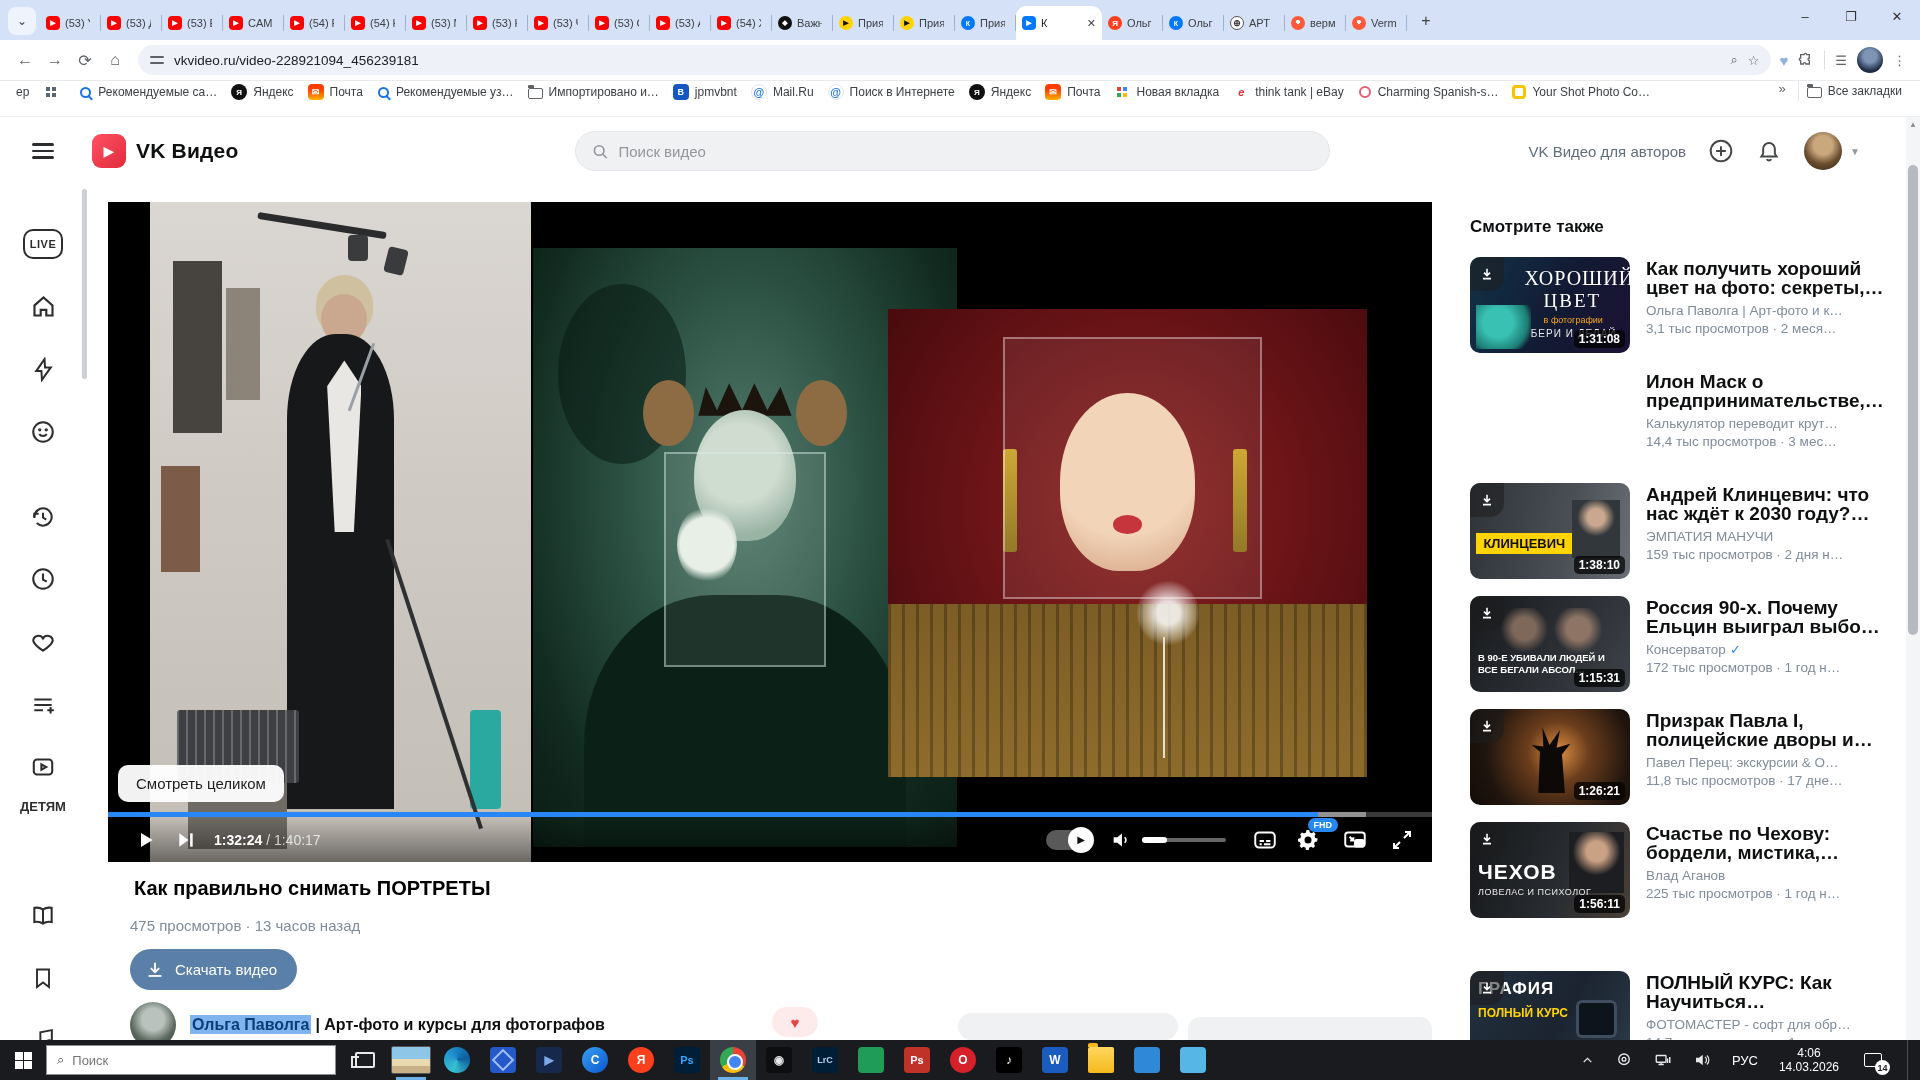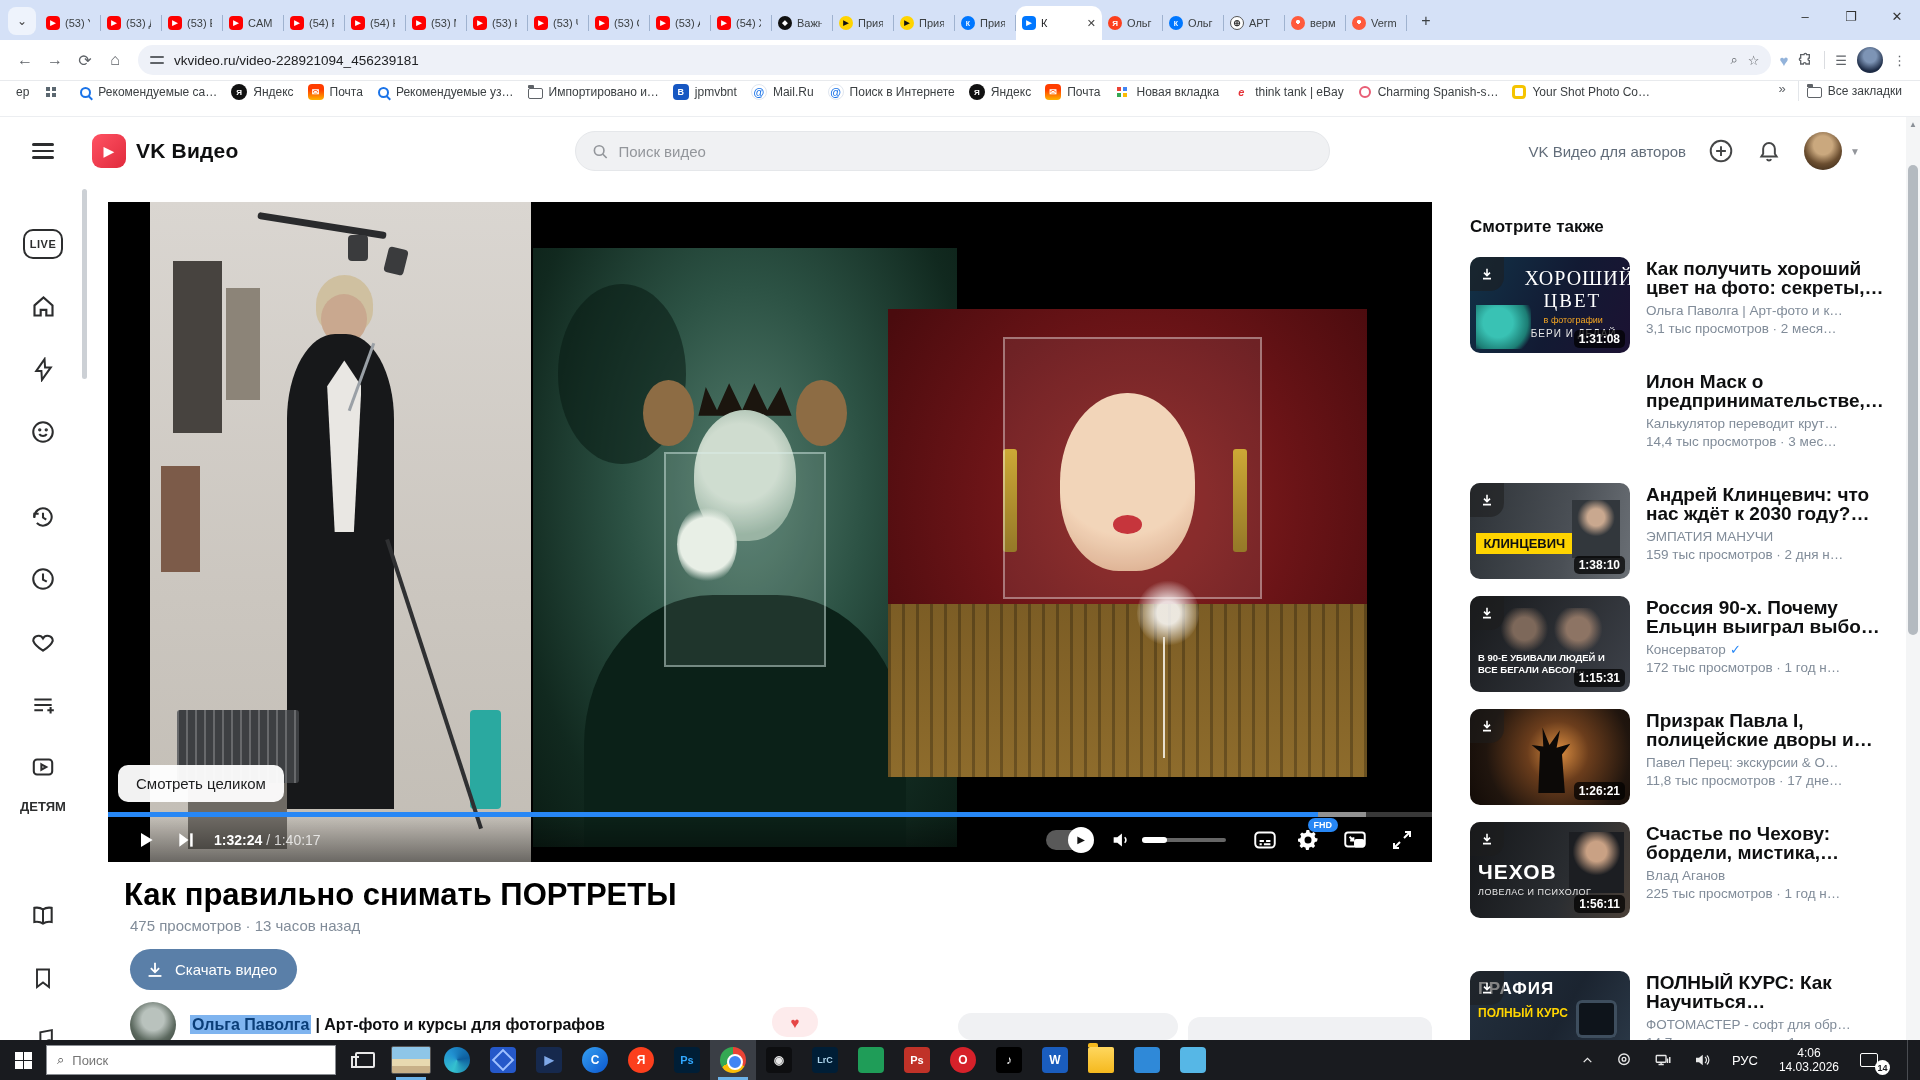--- a/index.html
+++ b/index.html
@@ -140,21 +140,21 @@
   .cspacer{flex:1}
   .autoplay{width:46px;height:20px;border-radius:10px;background:rgba(255,255,255,.35);position:relative;flex:none;margin-right:18px}
   .autoplay .knob{position:absolute;right:-2px;top:-3px;width:26px;height:26px;border-radius:50%;background:#fff;display:flex;align-items:center;justify-content:center;color:#111;font-size:10px}
   .volwrap{display:flex;align-items:center;gap:10px;margin-right:26px}
   .volslider{width:84px;height:4px;border-radius:2px;background:rgba(255,255,255,.4);position:relative}
   .volslider .vfill{position:absolute;left:0;top:-1px;height:6px;width:30%;background:#fff;border-radius:3px}
   .gearwrap{position:relative;margin:0 22px 0 18px}
   .fhd{position:absolute;right:-18px;top:-10px;background:#2787f5;color:#fff;font-size:9px;font-weight:bold;padding:2px 6px;border-radius:8px}
 
   
-  .vtitle{position:absolute;left:124px;top:760px;font-size:31px;font-weight:bold;color:#000}
+  .vtitle{position:absolute;left:134px;top:760px;font-size:20px;font-weight:bold;color:#000}
   .vmeta{position:absolute;left:130px;top:800px;font-size:15px;color:#818c99}
   .dlbtn{position:absolute;left:130px;top:832px;height:41px;padding:0 20px 0 14px;background:#5a7fa8;border-radius:21px;display:flex;align-items:center;gap:9px;color:#fff;font-size:15px;font-weight:500}
   .chrow{position:absolute;left:130px;top:885px;display:flex;align-items:center;gap:14px}
   .chavatar{width:46px;height:46px;border-radius:50%;background:radial-gradient(circle at 50% 38%,#b9c2bd 0 30%,#5d6a60 60%,#2b342c 100%)}
   .chname{font-size:16px;font-weight:bold}
   .chname .sel{background:#7fb4ef;color:#0a3e78;padding:1px 2px}
   .chname .rest{color:#0e0f10;margin-left:4px}
   .likechip{position:absolute;left:772px;top:890px;width:46px;height:30px;border-radius:15px;background:#fdebec;display:flex;align-items:center;justify-content:center;color:#e64646;font-size:15px}
   .graychip{position:absolute;left:958px;top:896px;width:220px;height:27px;border-radius:14px;background:#f0f1f3}
   .descpanel{position:absolute;left:1188px;top:900px;width:244px;height:23px;border-radius:12px 12px 0 0;background:#f0f1f3}
@@ -236,21 +236,21 @@
   .a-tiktok{background:#000}
   .a-word{background:#1a5dbe}
   .a-folder{background:linear-gradient(180deg,#ffd75e,#f5b91e);border-radius:2px;position:relative}
   .a-folder:before{content:"";position:absolute;left:0;top:-4px;width:10px;height:4px;background:#f5b91e;border-radius:2px 2px 0 0}
   .a-blue{background:#2f89d8}
   .a-paint{background:#56b7e6}
   .tray{margin-left:auto;display:flex;align-items:center;gap:21px;padding-right:8px;height:40px}
   .trayicon{color:#e8e8e8;font-size:13px;display:flex;align-items:center}
   .lang{font-size:13px;color:#fff}
   .clock{text-align:center;font-size:12px;line-height:14px;color:#fff}
-  .notif{position:relative;width:26px;height:26px;display:flex;align-items:center;}
+  .notif{position:relative;width:26px;height:26px;display:flex;align-items:center;justify-content:center}
   .notif .bubble{width:18px;height:14px;border:1.5px solid #fff;border-radius:2px;background:#191b1f}
   .notif .count{position:absolute;right:-4px;bottom:-2px;background:#fff;color:#191b1f;border-radius:50%;min-width:15px;height:15px;font-size:9px;font-weight:bold;display:flex;align-items:center;justify-content:center}
   .showdesk{width:5px;height:40px;border-left:1px solid #4a4d52;flex:none}
 
   svg{display:block}
 </style>
 </head>
 <body>
 
 <div id="screen">

